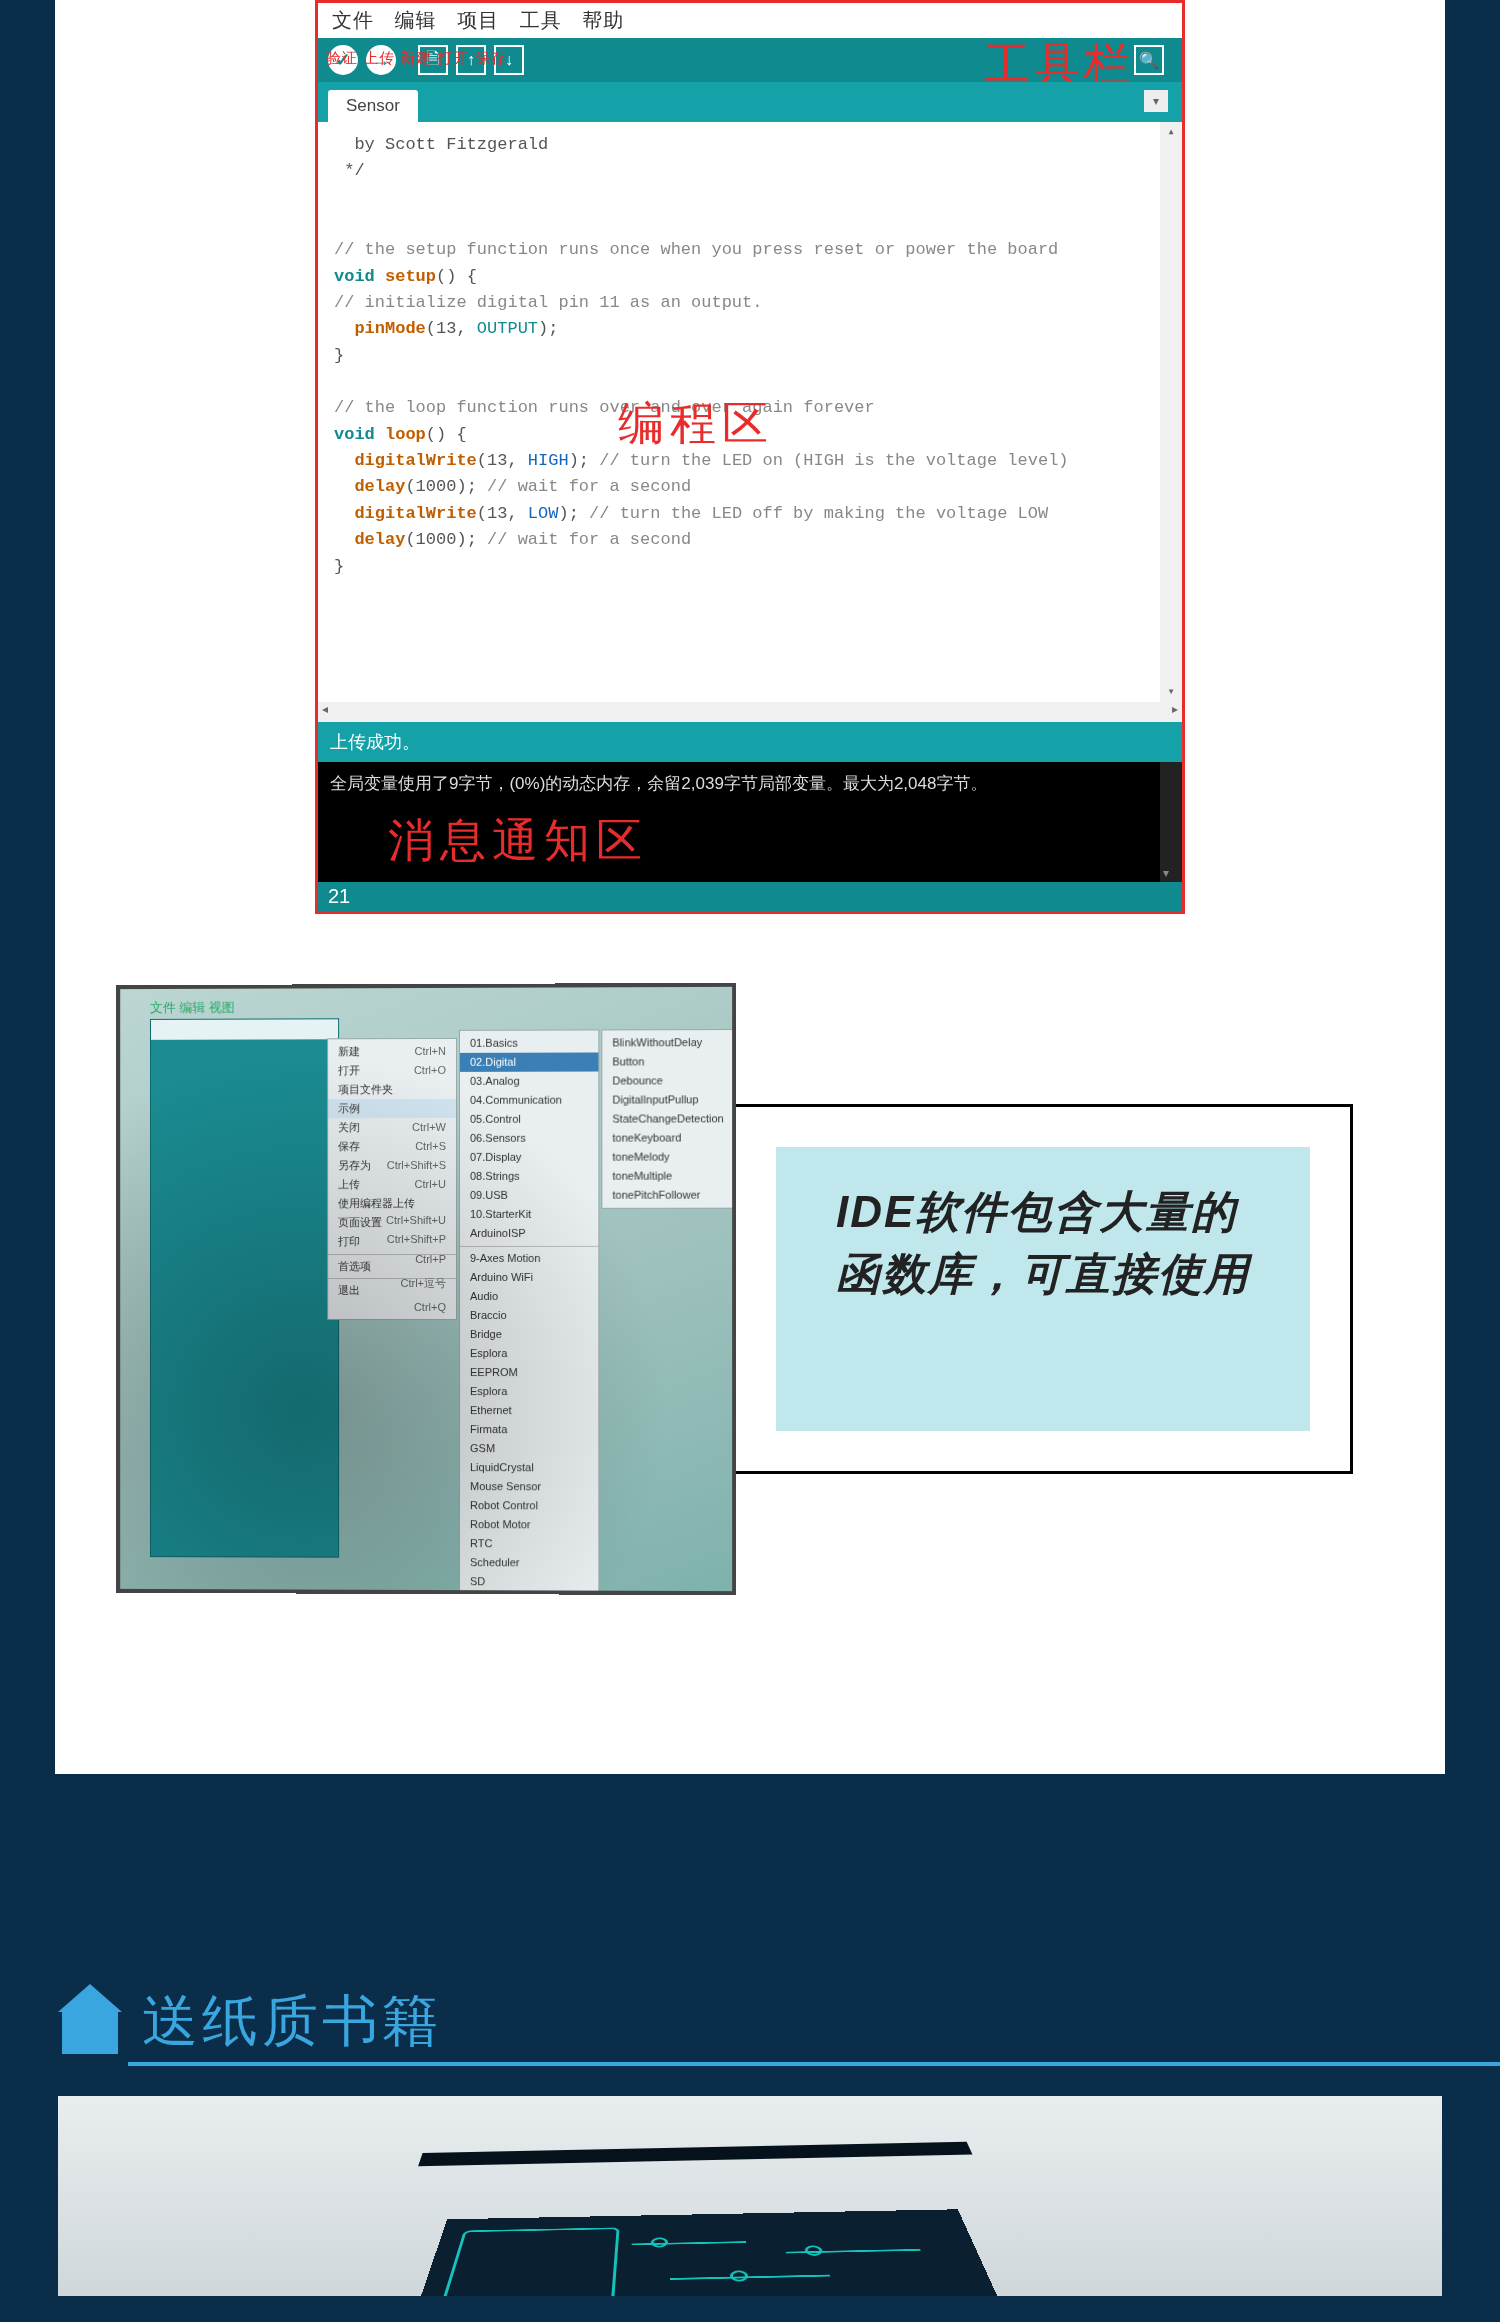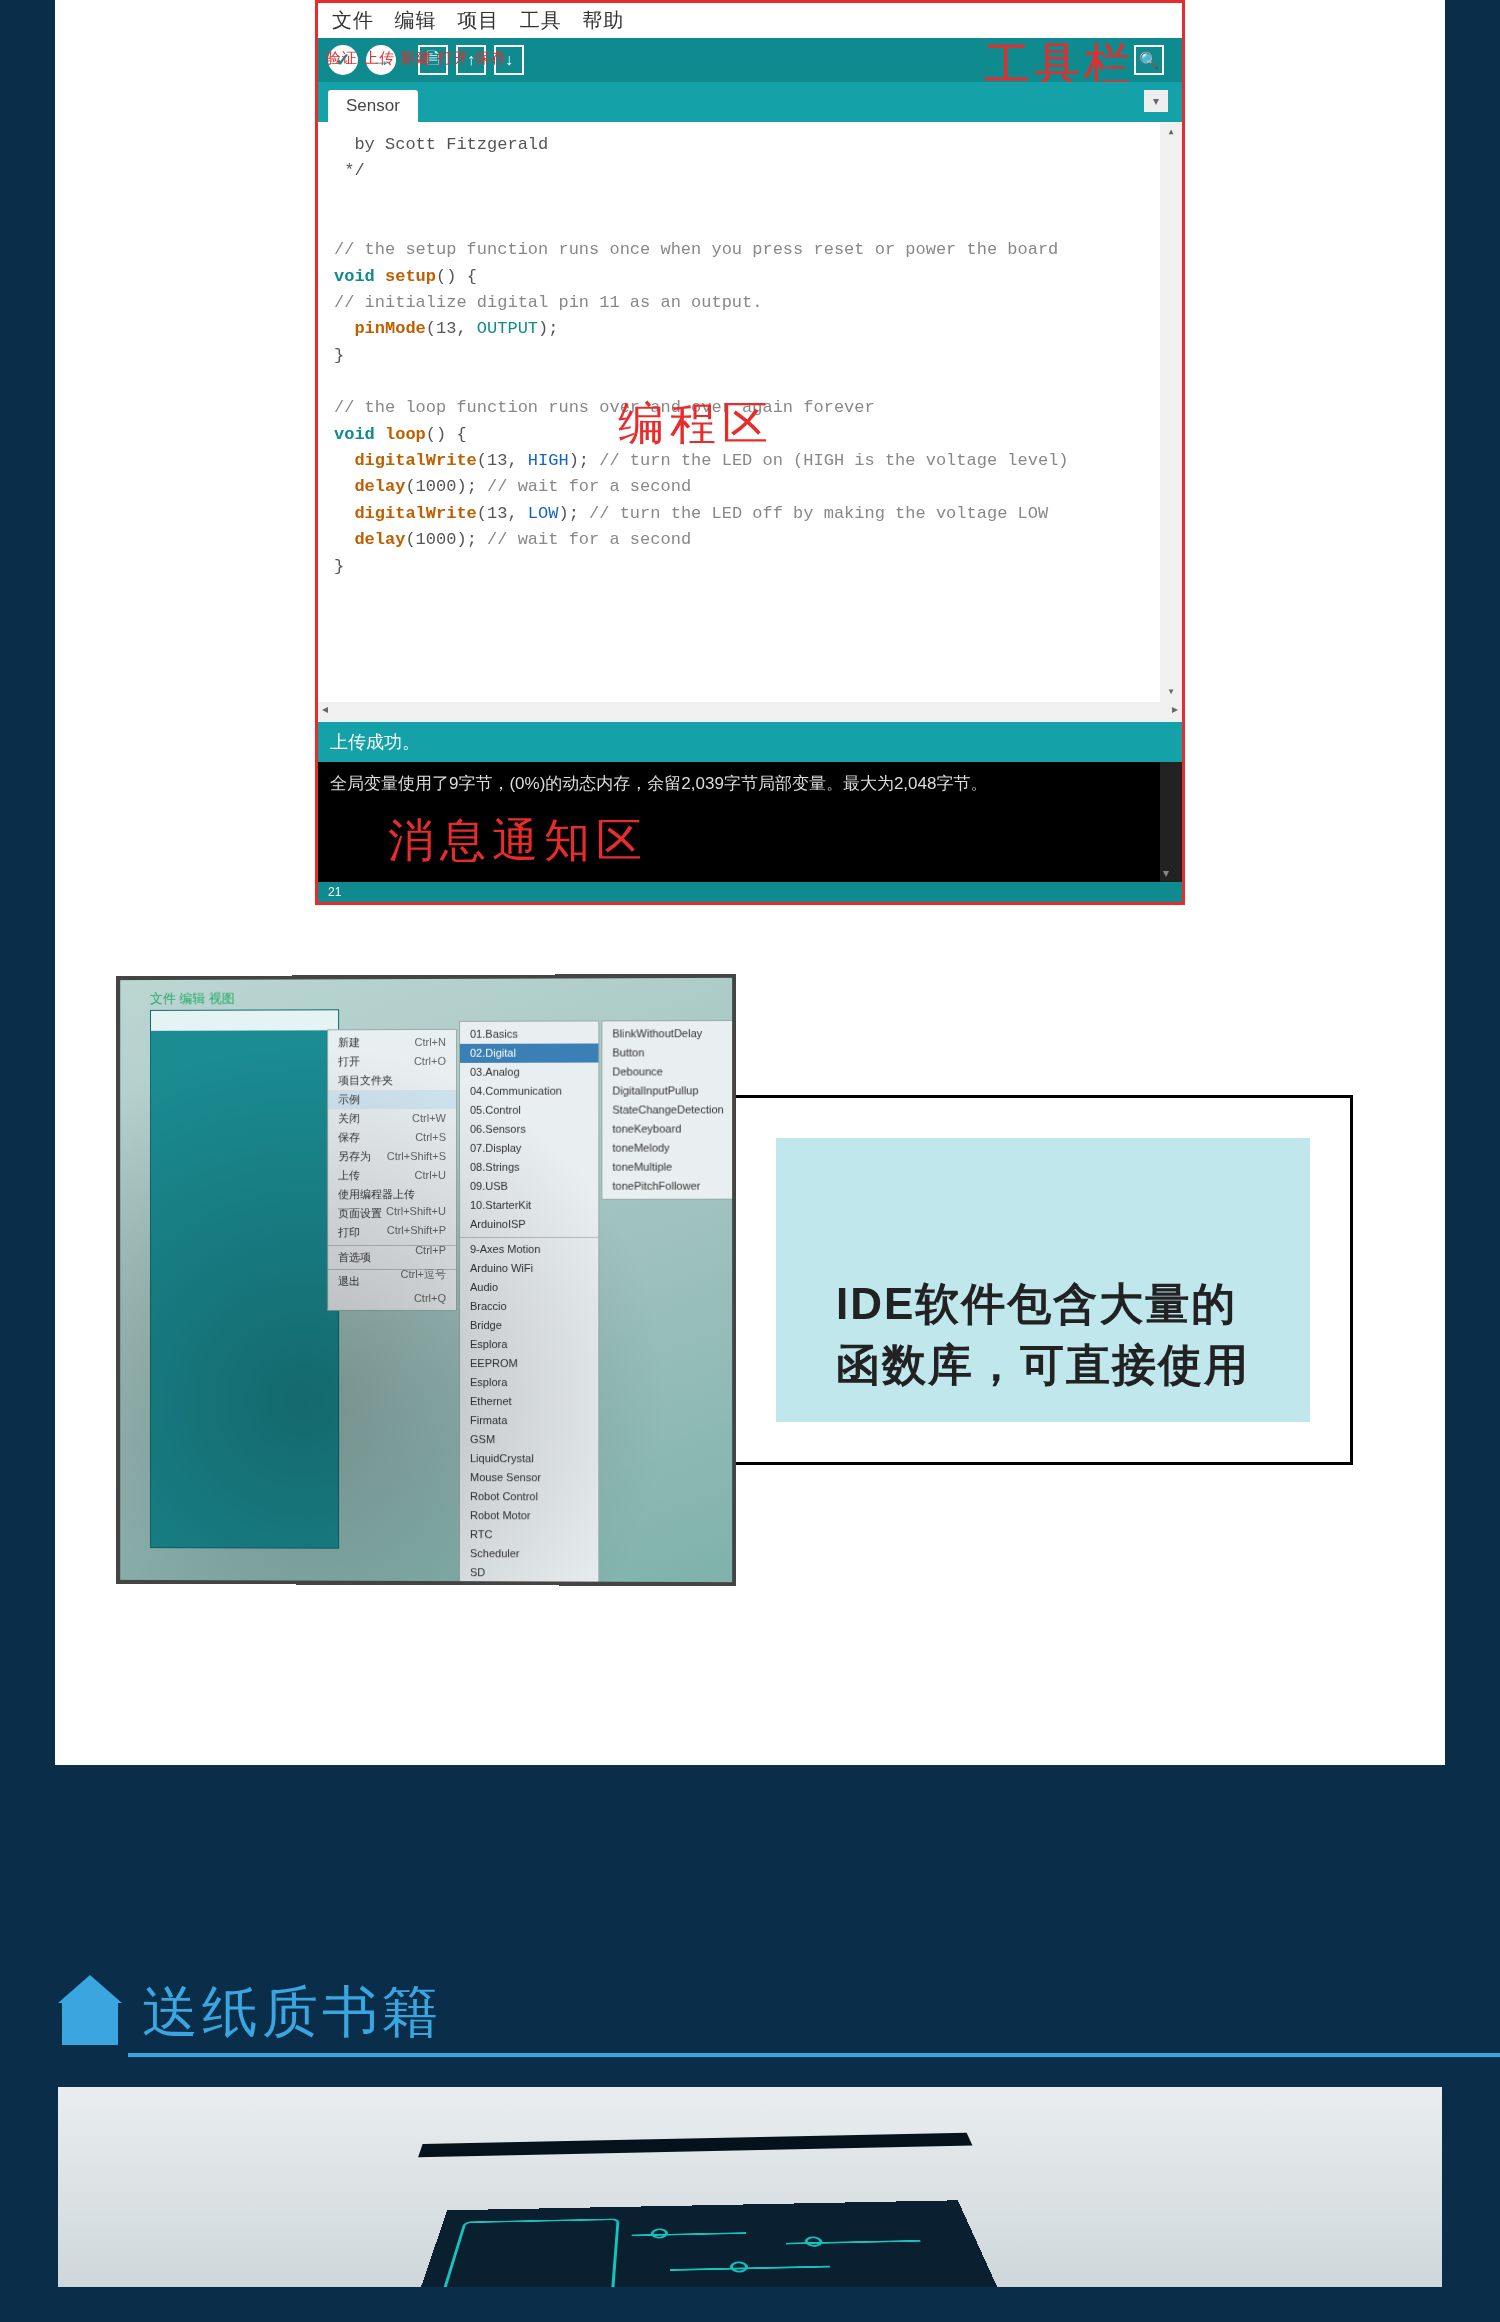--- a/index.html
+++ b/index.html
@@ -32,21 +32,21 @@
   .code-label { position:absolute; left:300px; top:270px; font-size:46px; color:#e82c2c; font-weight:500; letter-spacing:6px; }
   .ide-vscroll { position:absolute; right:0; top:0; width:22px; height:100%; background:#f0f0f0; }
   .ide-vscroll .up { position:absolute; top:0; left:0; width:22px; height:20px; display:flex; align-items:center; justify-content:center; font-size:12px; color:#666; }
   .ide-vscroll .dn { position:absolute; bottom:0; left:0; width:22px; height:20px; display:flex; align-items:center; justify-content:center; font-size:12px; color:#666; }
   .ide-hscroll { background:#f0f0f0; height:20px; display:flex; justify-content:space-between; padding:0 4px; font-size:12px; color:#666; }
   .ide-status { background:#14a2a8; color:#fff; font-size:18px; padding:8px 12px; }
   .ide-console { background:#000; color:#ddd; font-size:17px; padding:10px 12px 30px 12px; position:relative; min-height:120px; }
   .console-label { position:absolute; left:70px; top:48px; font-size:46px; color:#e82c2c; font-weight:500; letter-spacing:6px; }
   .ide-console .csb { position:absolute; right:0; top:0; width:22px; height:100%; background:#222; }
   .ide-console .csb .dn { position:absolute; bottom:2px; left:3px; color:#888; font-size:12px; }
-  .ide-footer { background:#0f8a8f; color:#fff; font-size:12px; padding:3px 10px; }
+  .ide-footer { background:#0f8a8f; color:#fff; font-size:20px; padding:3px 10px; }
 
   
   .row2 { display:flex; align-items:center; padding: 70px 0 0 60px; }
   .photo { width: 620px; height: 610px; border:4px solid #444; background: linear-gradient(160deg,#bcd6d2 0%, #9cc0bc 60%, #7fb2ac 100%); position:relative; overflow:hidden; transform: perspective(1400px) rotateY(-1deg); }
   .photo::after{ content:""; position:absolute; inset:0; background: radial-gradient(ellipse at 30% 70%, rgba(0,0,0,0.25), transparent 60%); }
   .win { position:absolute; left:30px; top:30px; width:190px; height:540px; background:#1a8c92; border:1px solid #0b6a6f; }
   .win .titlebar{ height:20px; background:#e6f3f4; }
   .win .body{ background:#1a8c92; height:340px; margin:6px; }
   .menu-col { position:absolute; background:#e9eef0; border:1px solid #9aa; font-size:11px; color:#333; line-height:1.55; padding:3px 0; }
   .menu-col div { padding:1px 10px; white-space:nowrap; }
@@ -54,21 +54,21 @@
   .mc1 { left:208px; top:50px; width:130px; }
   .mc1 .sc { float:right; color:#666; margin-left:14px; }
   .mc2 { left:340px; top:42px; width:140px; }
   .mc2 .hl { background:#3a7fb5; color:#fff; }
   .mc3 { left:482px; top:42px; width:145px; }
   .topbar { position:absolute; left:30px; top:10px; font-size:13px; color:#2a6; }
   .tb2 { position:absolute; left:30px; top:44px; font-size:10px; letter-spacing:1px; color:#333; }
   .rt { position:absolute; right:6px; top:54px; font-size:16px; color:#333; }
 
   .callout-box { border:3px solid #000; width:620px; height:370px; margin-left:-2px; display:flex; align-items:center; justify-content:center; padding:40px; }
-  .callout-inner { background:#bfe7ec; width:100%; height:100%; display:flex; align-items:flex-end; justify-content:center; padding:26px 20px; }
+  .callout-inner { background:#bfe7ec; width:100%; height:100%; display:flex; align-items:flex-start; justify-content:center; padding:34px 20px;font-style:italic; }
   .callout-inner p { font-size:44px; font-weight:bold; color:#222; line-height:1.4; letter-spacing:2px; }
 
   
   .section-gap { height: 210px; background:#0a2d4a; }
   .sec-title-row { display:flex; align-items:flex-end; padding: 0 0 0 62px; position:relative; }
   .home-icon { width:56px; height:44px; background:#3aa6e0; position:relative; margin-right:24px; }
   .home-icon::before { content:""; position:absolute; left:-4px; top:-26px; width:0; height:0; border-left:32px solid transparent; border-right:32px solid transparent; border-bottom:28px solid #3aa6e0; }
   .sec-title { font-size:56px; color:#3aa6e0; font-weight:500; letter-spacing:4px; margin-bottom:-6px; }
   .sec-line { height:4px; background:#3aa6e0; margin: 8px 0 0 128px; }
   .book-area { background: linear-gradient(180deg,#e9edef 0%, #cfd7da 100%); margin: 30px 58px 0 58px; height: 200px; position:relative; overflow:hidden; }

